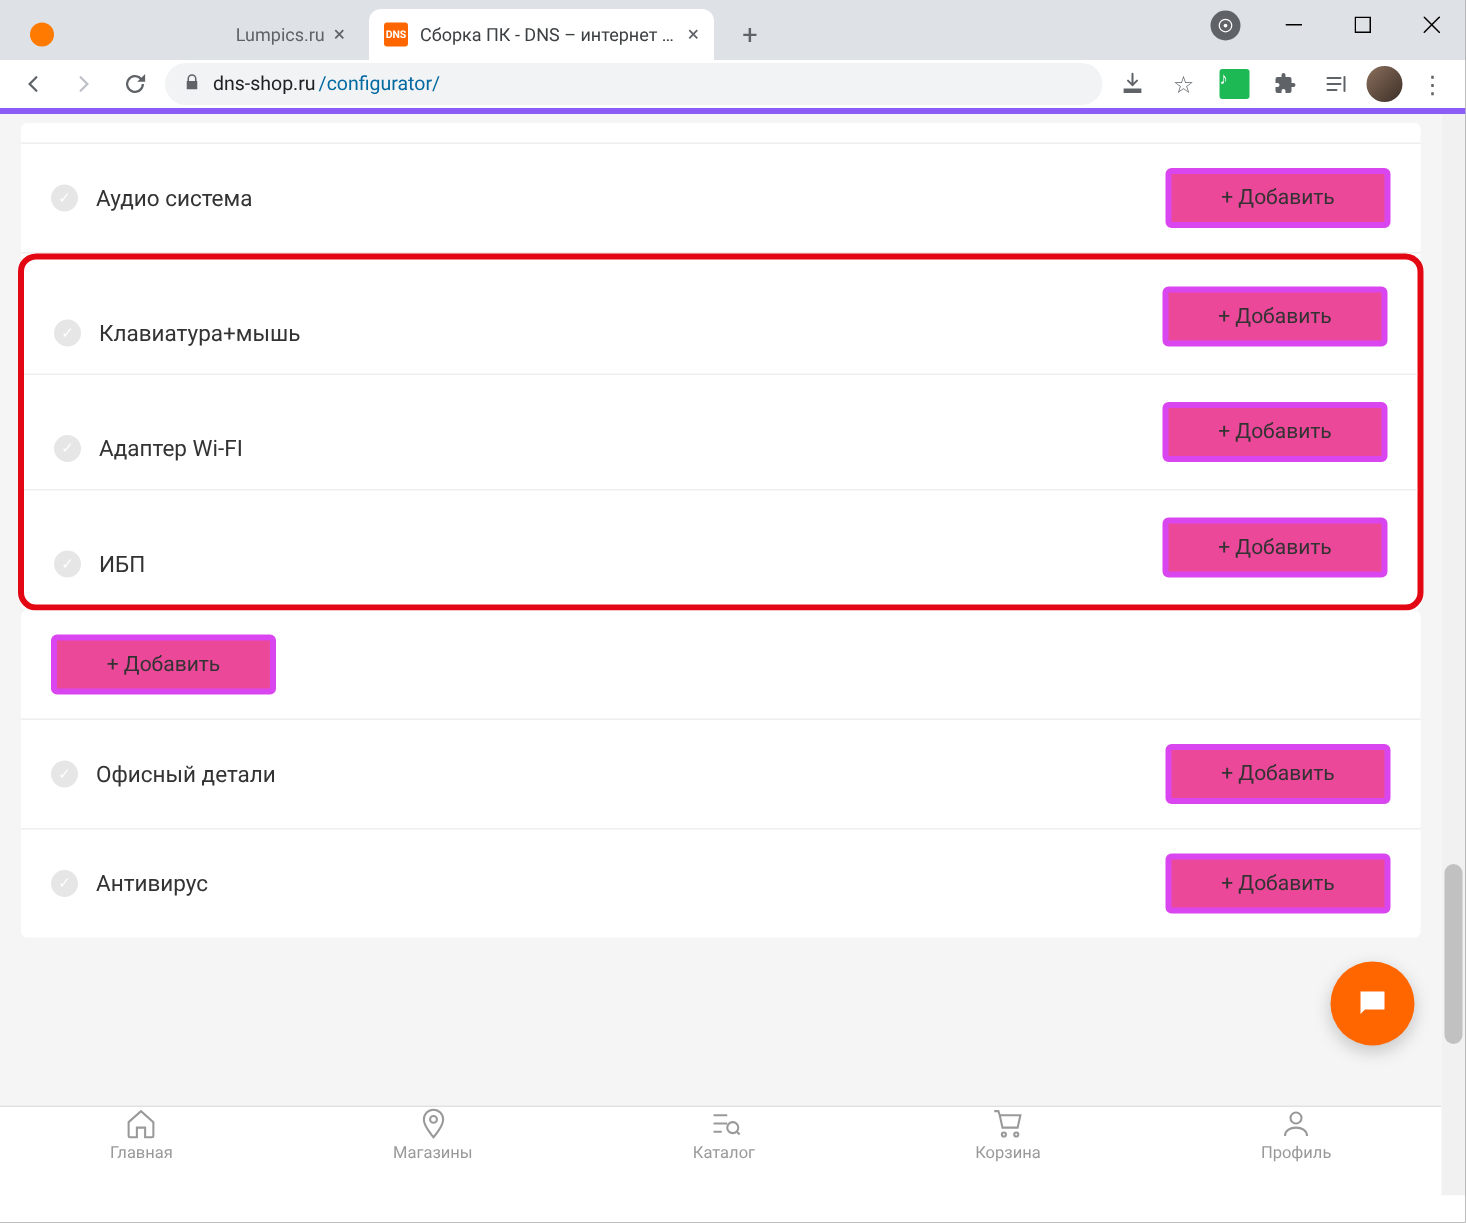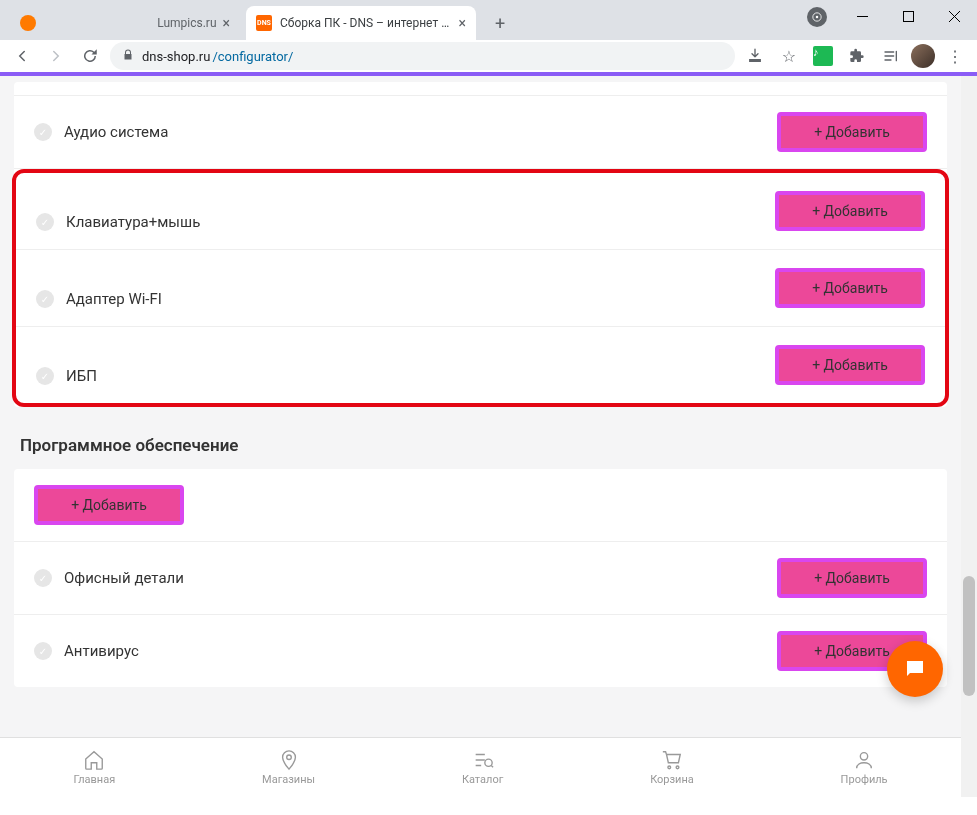--- a/index.html
+++ b/index.html
@@ -49,21 +49,21 @@
   
   .highlight-box { border: 4px solid #e30613; border-radius: 12px; margin: 0 -2px; overflow:hidden;}
   .highlight-box .config-row { border-bottom: 1px solid #eee; padding: 18px 20px; align-items: flex-end; }
   .highlight-box .config-row:last-child { border-bottom: none;}
 
   .section-title { font-size: 17px; font-weight: 600; color: #333; padding: 28px 6px 14px; }
 
   .chat-fab { position: absolute; right: 34px; bottom: 118px; width: 56px; height: 56px; border-radius: 50%; background: #ff6600; display:flex;align-items:center;justify-content:center; box-shadow: 0 4px 12px rgba(0,0,0,0.2);}
   .chat-fab svg { fill:#fff; width:24px;height:24px;}
 
-  .bottom-nav { position: absolute; left: 0; right: 16px; bottom: 18px; height: 60px; background: #fff; border-top: 1px solid #e0e0e0; display: flex; justify-content: space-around; align-items: center; }
+  .bottom-nav { position: absolute; left: 0; right: 16px; bottom: 18px; height: 60px; background: #fff; border-top: 1px solid #e0e0e0; display: flex; justify-content: space-around; align-items: flex-start; }
   .bn-item { display:flex; flex-direction:column; align-items:center; gap:2px; color:#999; font-size:11px;}
   .bn-item svg { width:22px; height:22px; stroke:#999; fill:none; stroke-width:1.5;}
 
   .bottom-strip { position:absolute; bottom:0; left:0; right:0; height:18px; background:#fff;}
 </style>
 </head>
 <body>
 
 <div class="window-frame">
 
@@ -185,21 +185,20 @@
           <div class="config-row">
             <div class="row-left">
               <span class="check-circle">✓</span>
               <span class="row-label">ИБП</span>
             </div>
             <button class="add-btn">+ Добавить</button>
           </div>
         </div>
       </div>
 
-      <div class="section-title">Программное обеспечение</div>
       <div class="section-card">
         <div class="config-row">
           <button class="add-btn">+ Добавить</button>
         </div>
         <div class="config-row">
           <div class="row-left">
             <span class="check-circle">✓</span>
             <span class="row-label">Офисный детали</span>
           </div>
           <button class="add-btn">+ Добавить</button>

